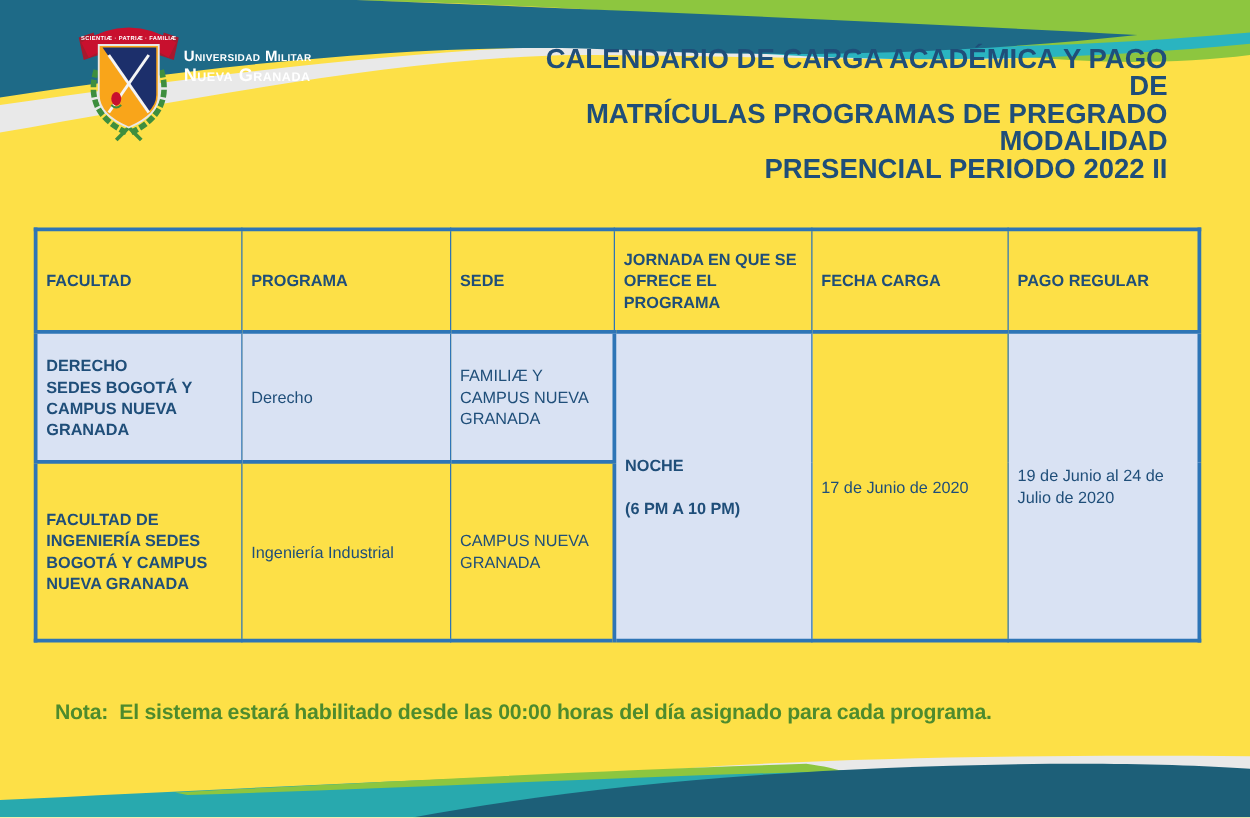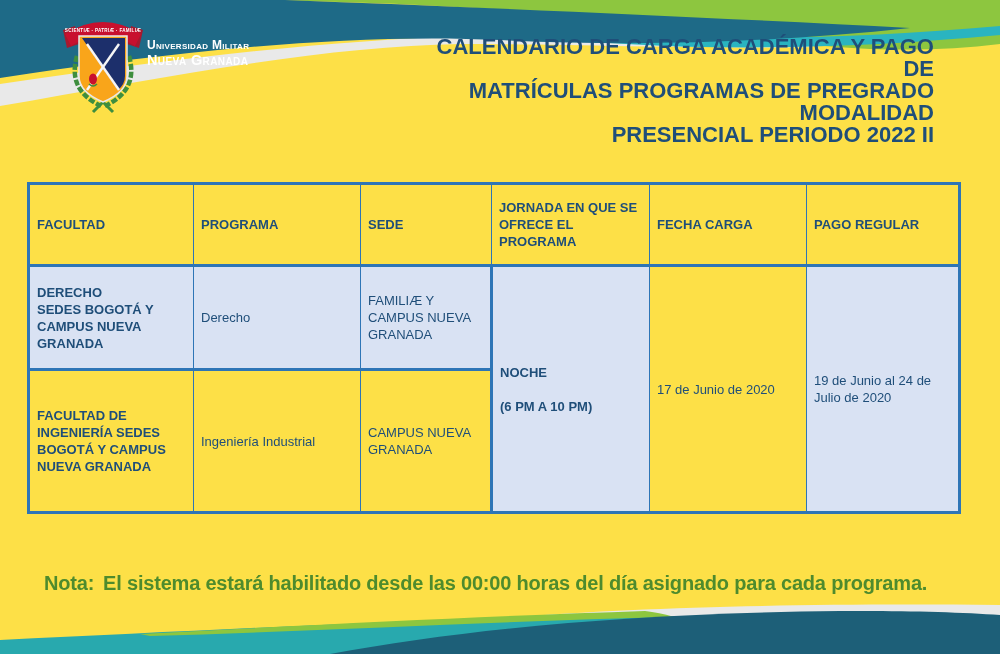--- a/index.html
+++ b/index.html
@@ -31,22 +31,22 @@
   tr.row-1 { height:104px; }
   tr.row-2 { height:143px; }
   td.shaded { background:#D9E2F3; }
   td.bold   { font-weight:bold; }
   td.thick-bottom { border-bottom-width:3px; }
   td.jornada-cell { border-left-width:3px; }
   .jornada-title { font-weight:bold; display:block; }
   .jornada-detail { display:block;font-weight:bold; }
 
   
-  #note { position:absolute; left:44px; top:572px; z-index:4; color:#4E8B2D;
-          font-weight:bold; font-size:20px; letter-spacing:-0.2px; }
+  #note { position:absolute; left:44px; top:560px; z-index:4; color:#4E8B2D;
+          font-weight:bold; font-size:17px; letter-spacing:-0.2px; }
   #note .gap { display:inline-block; width:9px; }
 </style>
 </head>
 <body>
 
 <div id="slide">
 
   <svg id="header-waves" class="wave-svg" viewBox="0 0 1000 135" preserveAspectRatio="none">
     <path d="M 268 0 L 1000 0 L 1000 44 C 920 54 830 50 745 36 C 620 15 460 4 268 0 Z" fill="#8DC63F"></path>
     <path d="M 0 84 C 180 58 330 40 470 36 C 600 33 720 38 815 47 C 700 49 560 44 460 44 C 320 46 150 80 0 106 Z" fill="#E9E9E9"></path>

